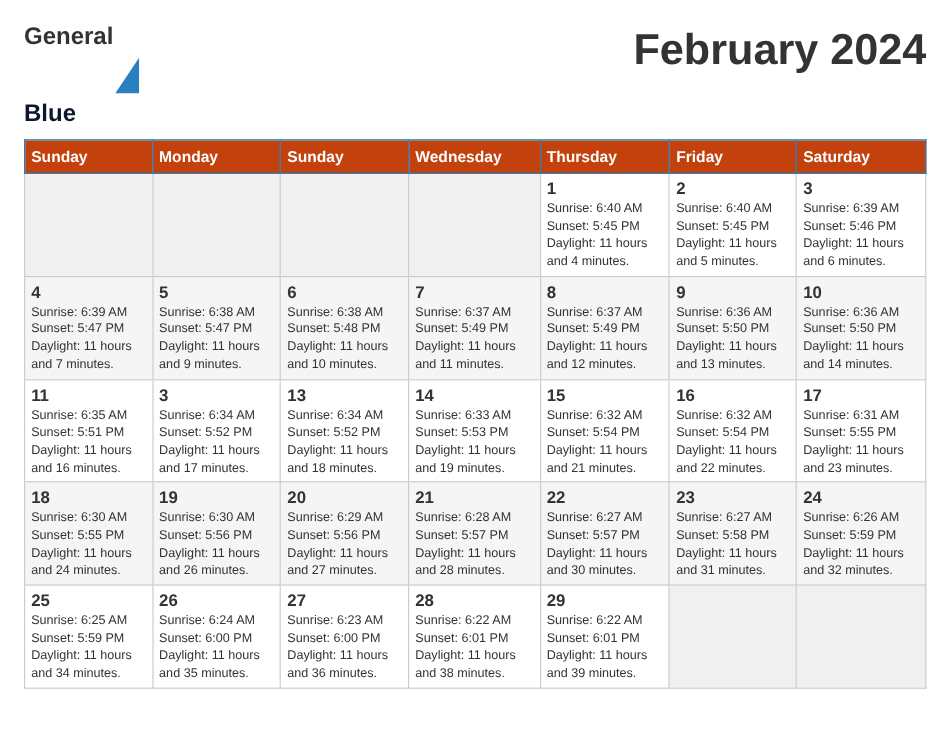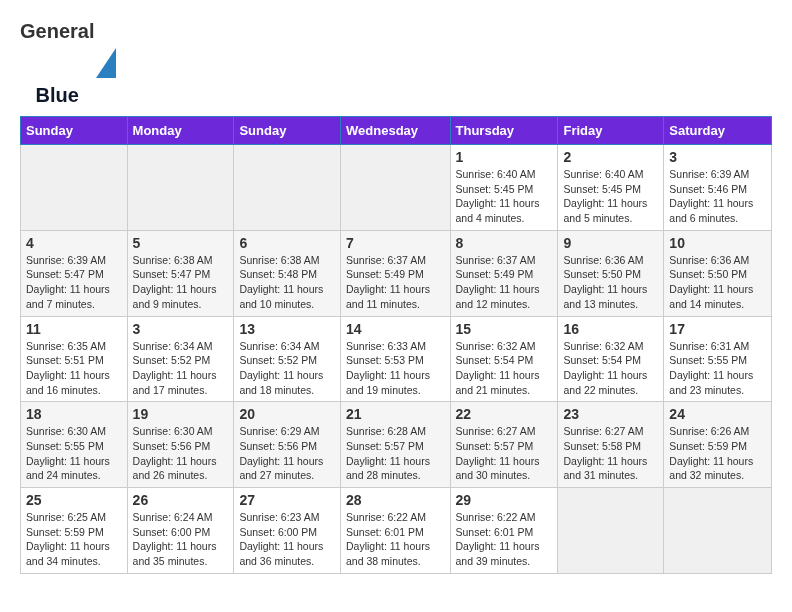--- a/index.html
+++ b/index.html
@@ -19,21 +19,20 @@
     .logo {
       display: flex;
       align-items: center;
     }
     .logo-text {
       display: flex;
       flex-direction: column;
       font-size: 20px;
       font-weight: bold;
       line-height: 1.1;
-      align-items: center;
     }
     .logo-general { color: #333; }
     .logo-blue { color: #0f172a; margin-top: 42px; }
     .logo-icon {
       width: 20px;
       height: 30px;
       margin-left: 2px;
     }
     .title-block {
       text-align: right;
@@ -46,21 +45,21 @@
     .cal-subtitle {
       font-size: 16px;
       color: #555;
     }
     table {
       width: 100%;
       border-collapse: collapse;
       font-size: 11px;
     }
     thead th {
-      background: #6d28d9;
+      background: #c2410c;
       color: #fff;
       text-align: left;
       padding: 6px 5px;
       font-size: 13px;
       font-weight: bold;
       border: 1px solid #2a7fc1;
     }
     td {
       border: 1px solid #ccc;
       vertical-align: top;
@@ -100,20 +99,21 @@
   <div class="logo">
     <div class="logo-text">
       <span class="logo-general">General</span>
       <span class="logo-blue">Blue</span>
     </div>
     <svg class="logo-icon" viewBox="0 0 20 30" xmlns="http://www.w3.org/2000/svg">
       <polygon points="0,30 20,0 20,30" fill="#2a7fc1"></polygon>
     </svg>
   </div>
   <div class="title-block">
+    <div class="cal-title">February 2024</div>
   </div>
 </div>
 
 <table>
   <thead>
     <tr>
     <th>Sunday</th>
         <th>Monday</th>
         <th>Sunday</th>
         <th>Wednesday</th>

